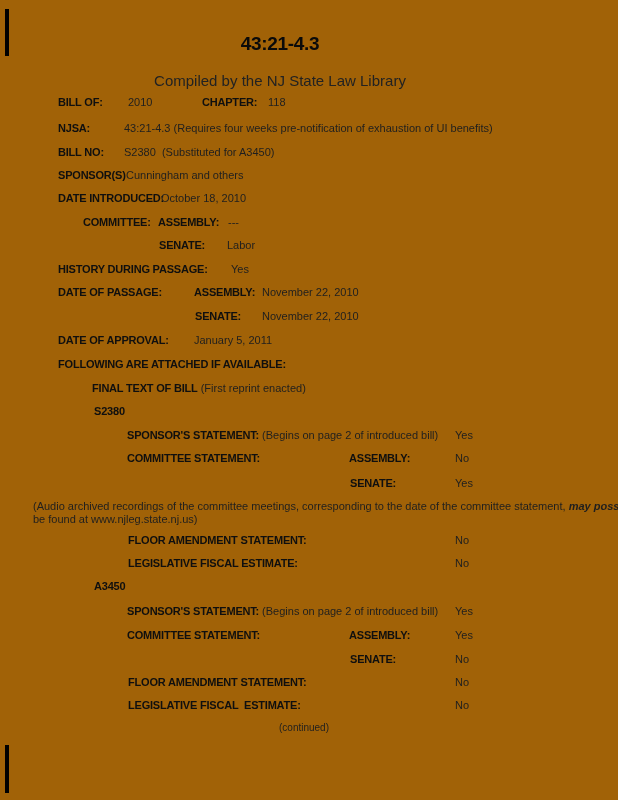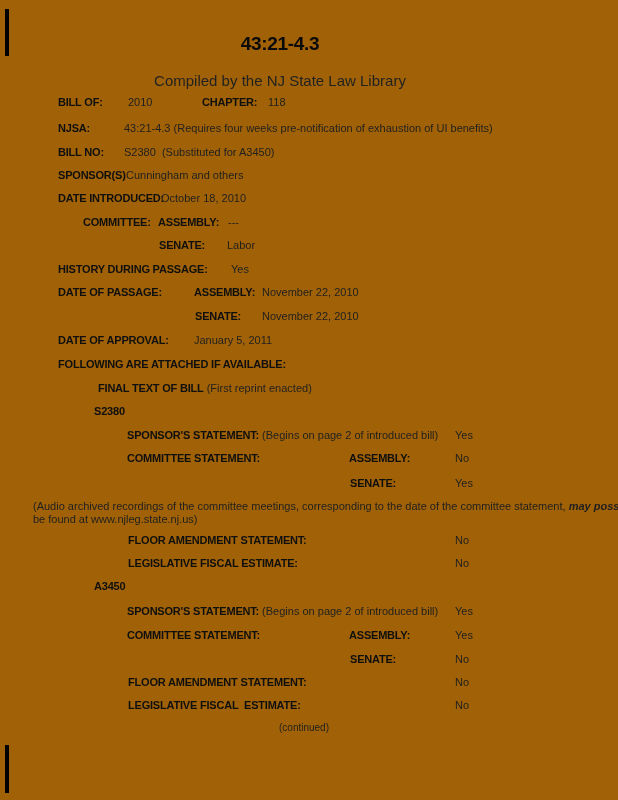--- a/index.html
+++ b/index.html
@@ -56,21 +56,21 @@
   <span class="t b" style="left:194px;top:286px;">ASSEMBLY:</span>
   <span class="t" style="left:262px;top:286px;">November 22, 2010</span>
   <span class="t b" style="left:195px;top:310px;">SENATE:</span>
   <span class="t" style="left:262px;top:310px;">November 22, 2010</span>
 
   <span class="t b" style="left:58px;top:334px;">DATE OF APPROVAL:</span>
   <span class="t" style="left:194px;top:334px;">January 5, 2011</span>
 
   <span class="t b" style="left:58px;top:358px;">FOLLOWING ARE ATTACHED IF AVAILABLE:</span>
 
-  <span class="t" style="left:98px;top:382px;"><span class="b">FINAL TEXT OF BILL</span><span> (First reprint enacted)</span></span>
+  <span class="t" style="left:92px;top:382px;"><span class="b">FINAL TEXT OF BILL</span><span> (First reprint enacted)</span></span>
 
   <span class="t b" style="left:94px;top:405px;">S2380</span>
 
   <span class="t" style="left:127px;top:429px;"><span class="b">SPONSOR'S STATEMENT:</span><span> (Begins on page 2 of introduced bill)</span></span>
   <span class="t" style="left:455px;top:429px;">Yes</span>
 
   <span class="t b" style="left:127px;top:452px;">COMMITTEE STATEMENT:</span>
   <span class="t b" style="left:349px;top:452px;">ASSEMBLY:</span>
   <span class="t" style="left:455px;top:452px;">No</span>
   <span class="t b" style="left:350px;top:477px;">SENATE:</span>

